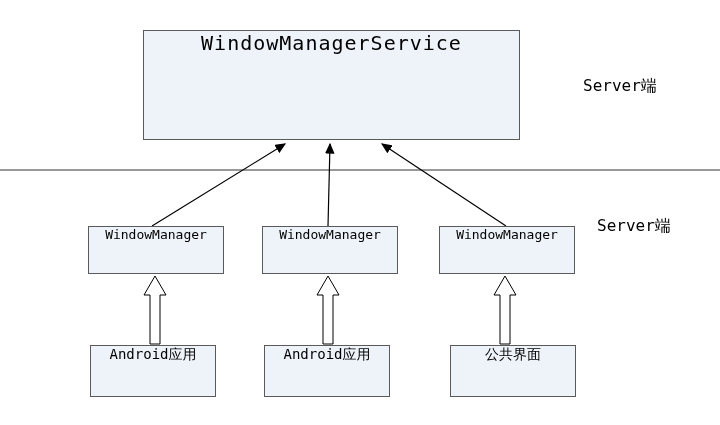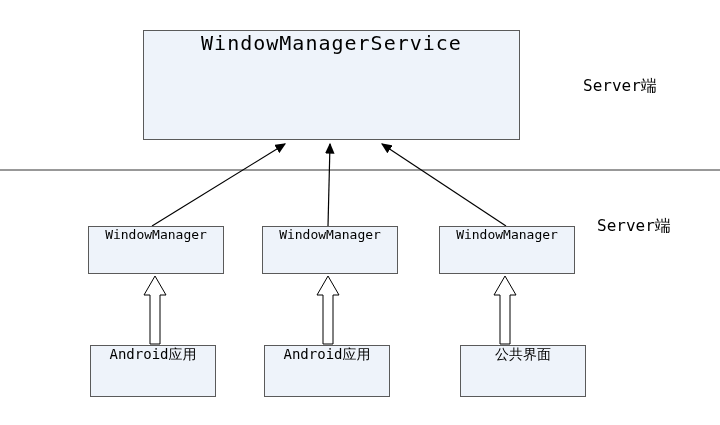--- a/index.html
+++ b/index.html
@@ -44,21 +44,21 @@
   }
   .manager-1 { left: 88px;  top: 226px; }
   .manager-2 { left: 262px; top: 226px; }
   .manager-3 { left: 439px; top: 226px; }
   .app-box {
     width: 126px; height: 52px;
     font-size: 14px;
   }
   .app-1 { left: 90px;  top: 345px; }
   .app-2 { left: 264px; top: 345px; }
-  .app-3 { left: 460px; top: 345px; }
+  .app-3 { left: 450px; top: 345px; }
   .side-label {
     position: absolute;
     color: #000000;
     font-size: 16px;
     z-index: 2;
     white-space: nowrap;
   }
   .server-label { left: 583px; top: 76px; }
   .client-label { left: 597px; top: 216px; }
 </style>

